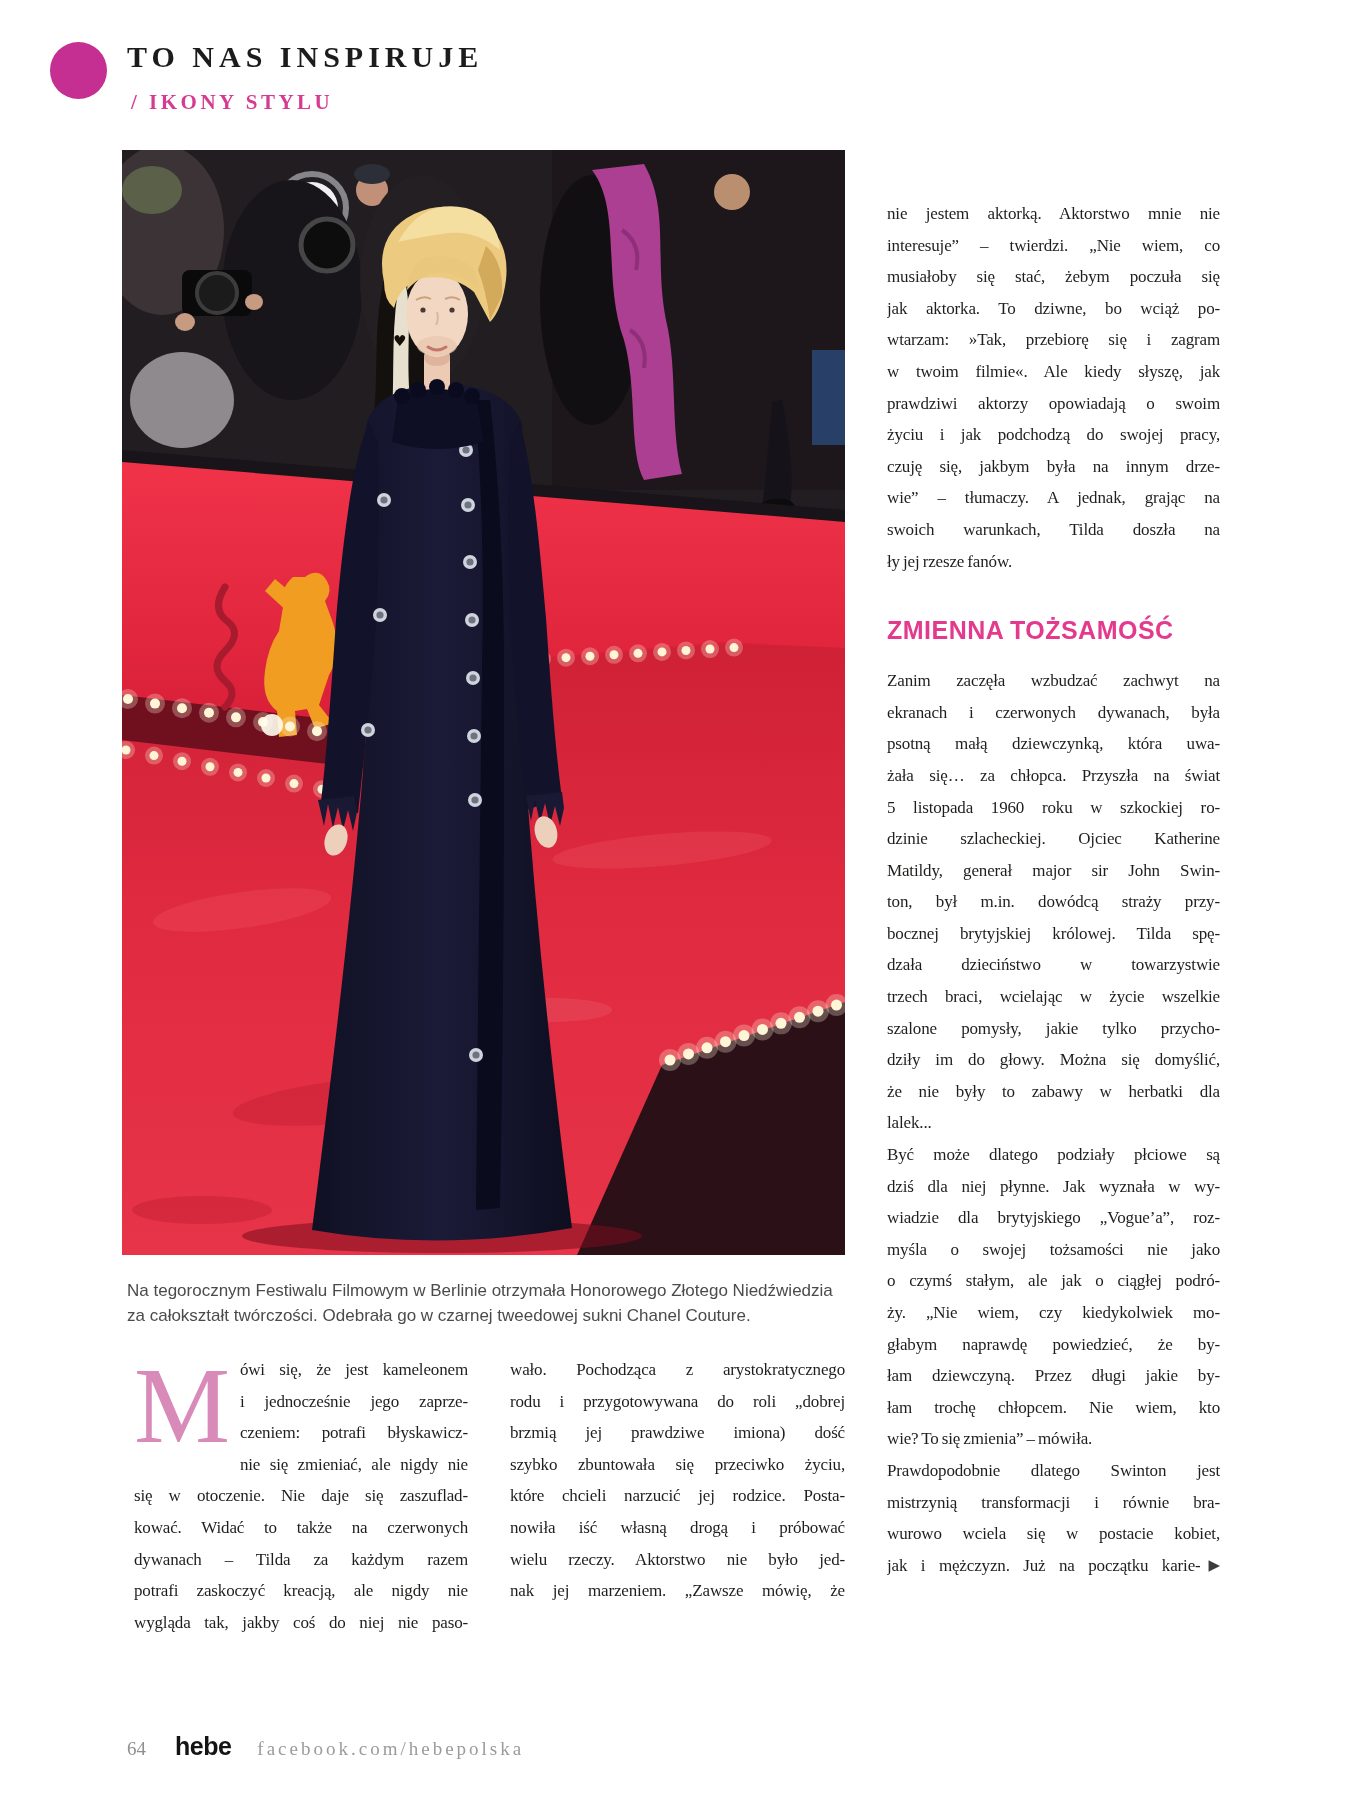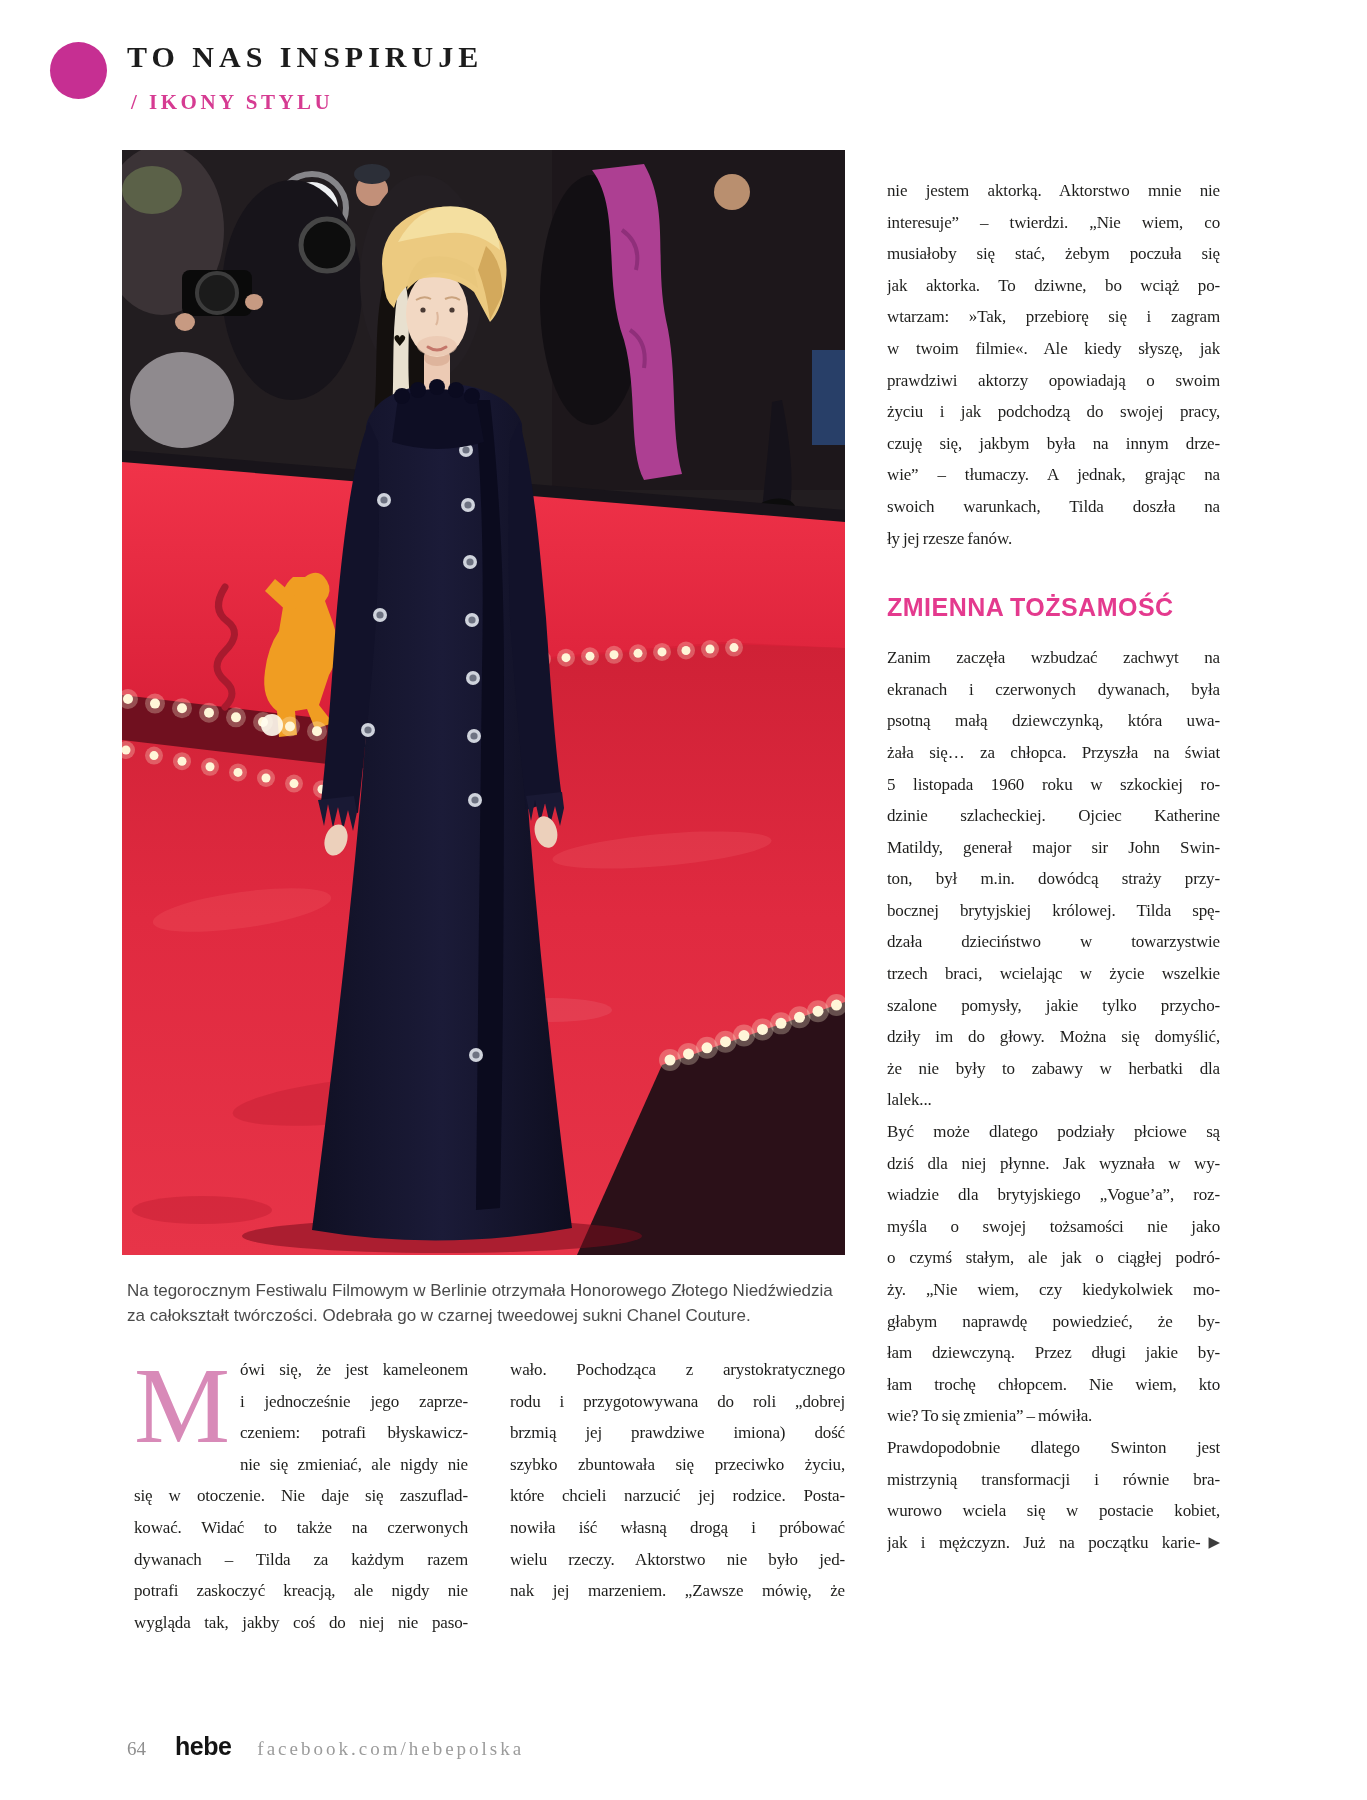--- a/index.html
+++ b/index.html
@@ -19,21 +19,21 @@
   .caption{position:absolute;left:123px;top:1274px;width:723px;margin:4px;
            font-family:"Liberation Sans", sans-serif;font-size:17px;color:#4b4b4b;}
   .caption .line{height:25px;line-height:25px;text-align:left;text-align-last:left;overflow:hidden;}
   
   .col{position:absolute;font-size:17px;letter-spacing:-0.15px;word-spacing:-1px;color:#1e1e1c;}
   .col .line{height:31.6px;line-height:31.6px;overflow:hidden;
              text-align:justify;text-align-last:justify;}
   .col .line.flush{text-align-last:left;}
   .col-left{left:134px;top:1354px;width:334px;}
   .col-mid{left:510px;top:1354px;width:335px;}
-  .col-right{left:887px;top:175px;width:333px;}
+  .col-right{left:887px;top:198px;width:333px;}
   .dropcap{float:left;font-size:108px;line-height:92px;height:94px;margin:6px 10px 0 0;
            font-weight:normal;}
   .subhead{margin:38px 0 20px 0;font-family:"Liberation Sans", sans-serif;font-weight:bold;
            font-size:25px;line-height:30px;letter-spacing:.5px;}
   .marker{display:inline-block;margin-left:8px;font-family:"DejaVu Sans", sans-serif;
           font-size:15px;color:#3c3c3c;transform:translateY(-1px);}
   
   .footer{position:absolute;left:127px;top:1732px;display:flex;align-items:baseline;}
   .page-number{font-size:19px;color:#8f8f8f;}
   .logo{margin-left:29px;font-family:"Liberation Sans", sans-serif;font-weight:bold;

